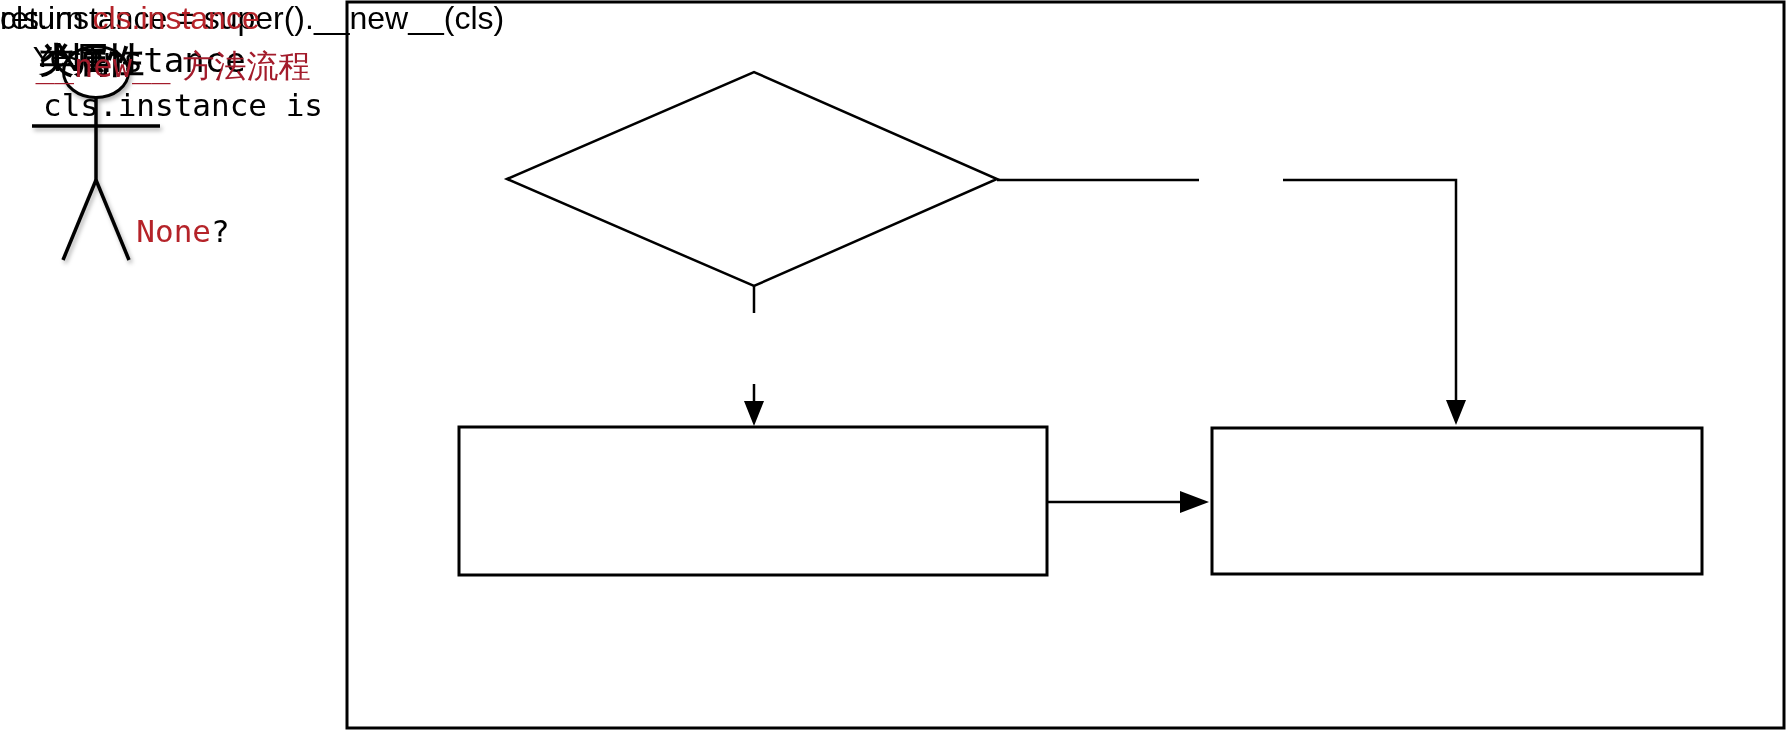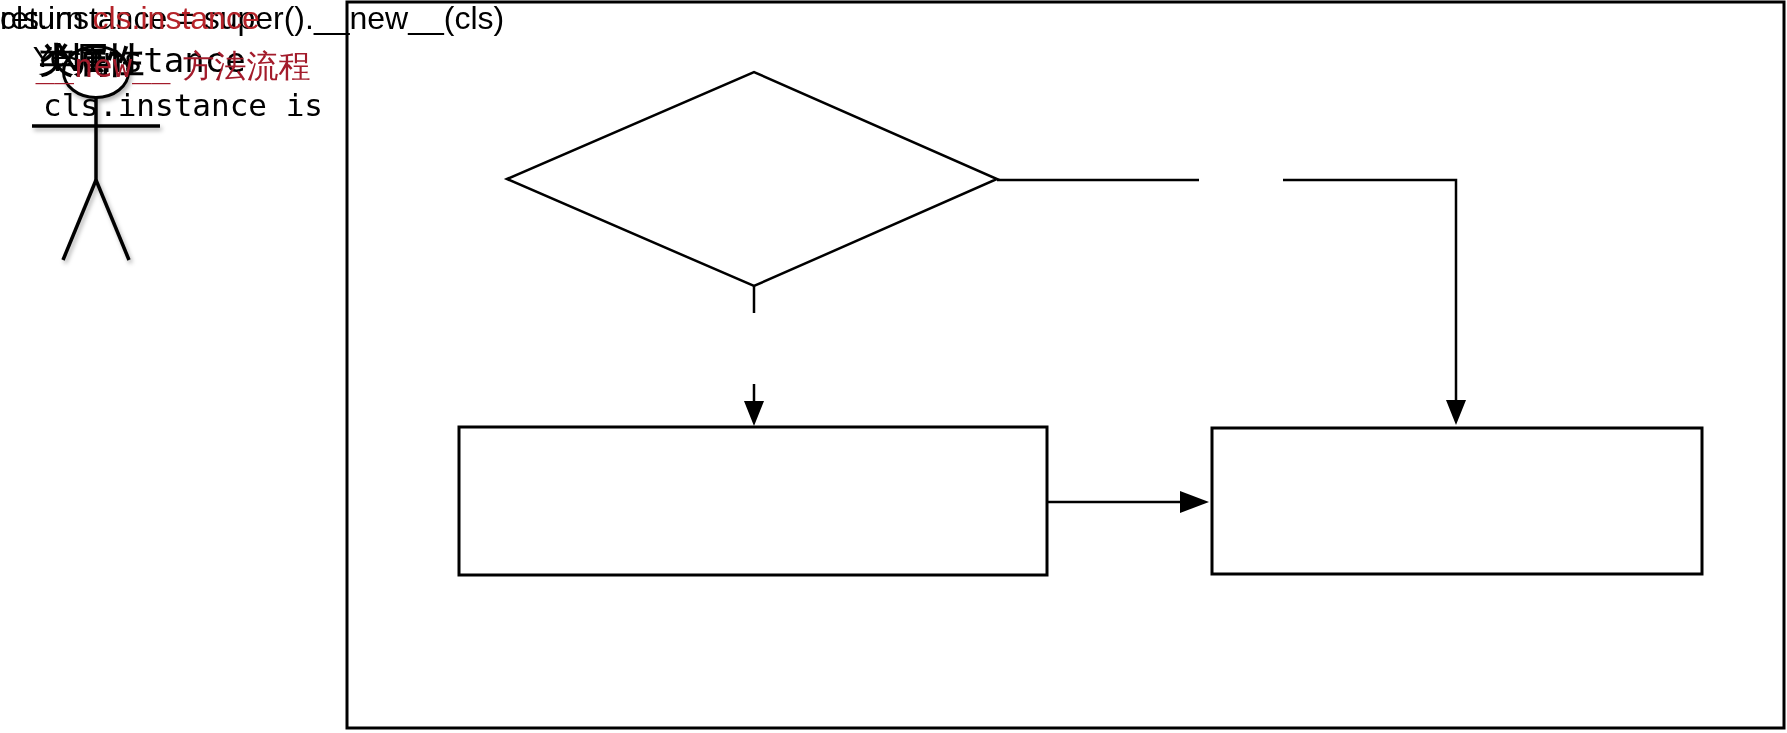--- a/index.html
+++ b/index.html
@@ -77,20 +77,21 @@
 
   <div class="txt center actor-title">
     <span>类属性</span>
   </div>
   <div class="txt center actor-subtitle">
     <span>instance</span>
   </div>
 
   <div class="txt center decision-text">
     <div><span>cls.instance is</span></div>
+    <div><span class="hl">None</span><span>?</span></div>
   </div>
 
   <div class="txt center yes-label">
     <span>Yes</span>
   </div>
   <div class="txt center no-label">
     <span>No</span>
   </div>
 
   <div class="txt process-text">

